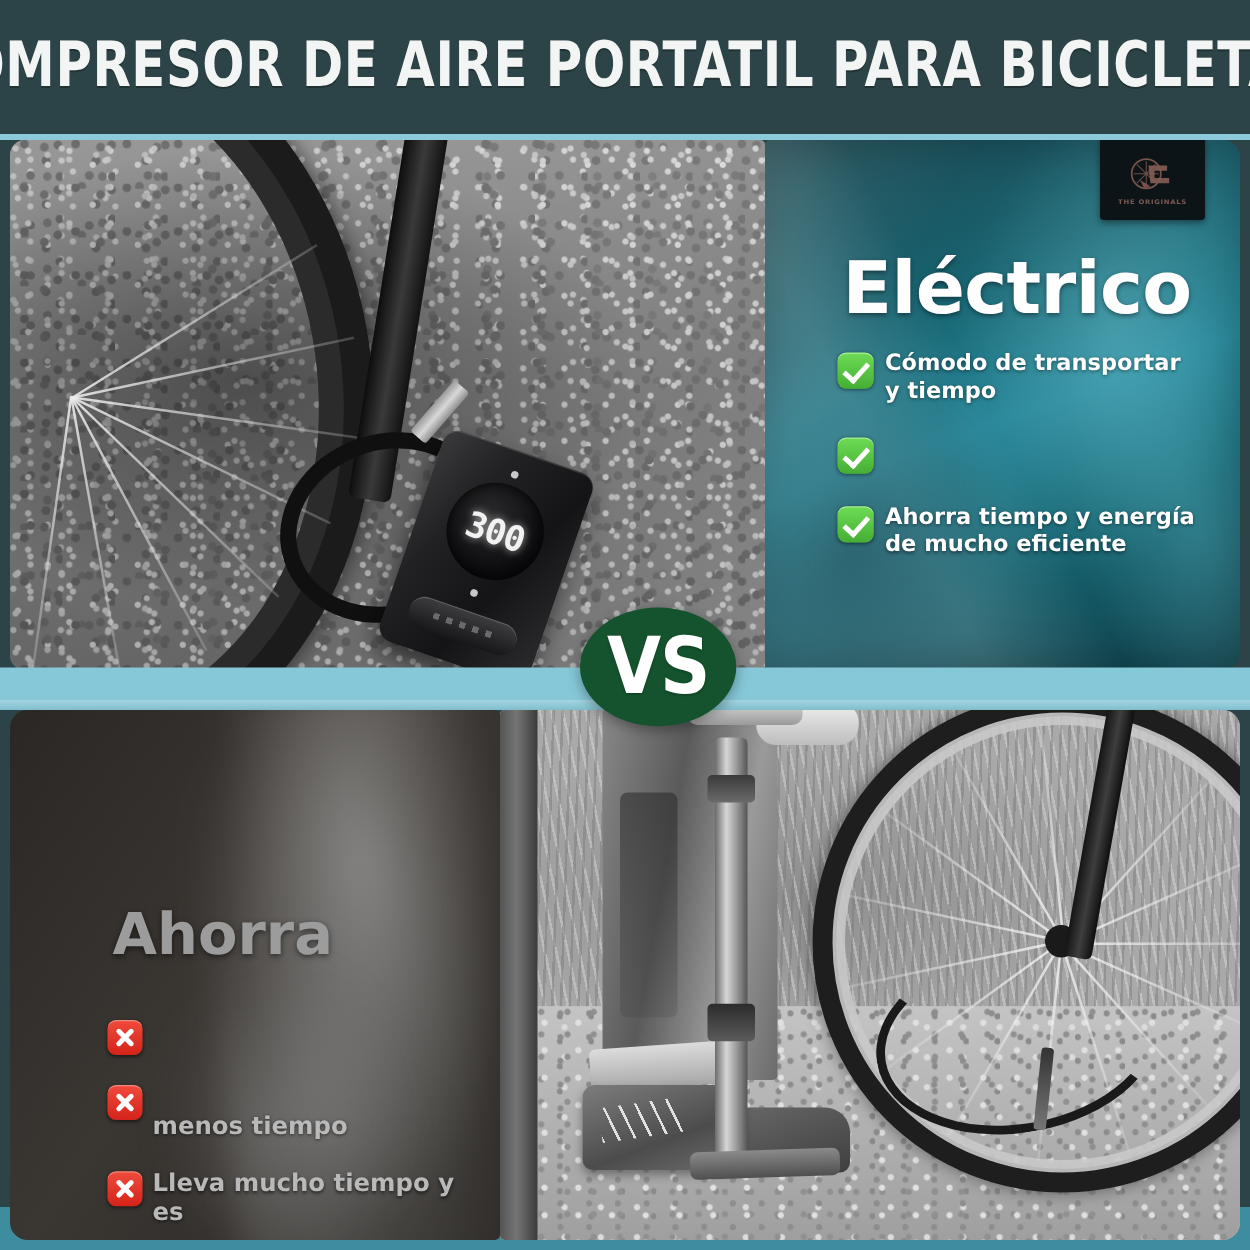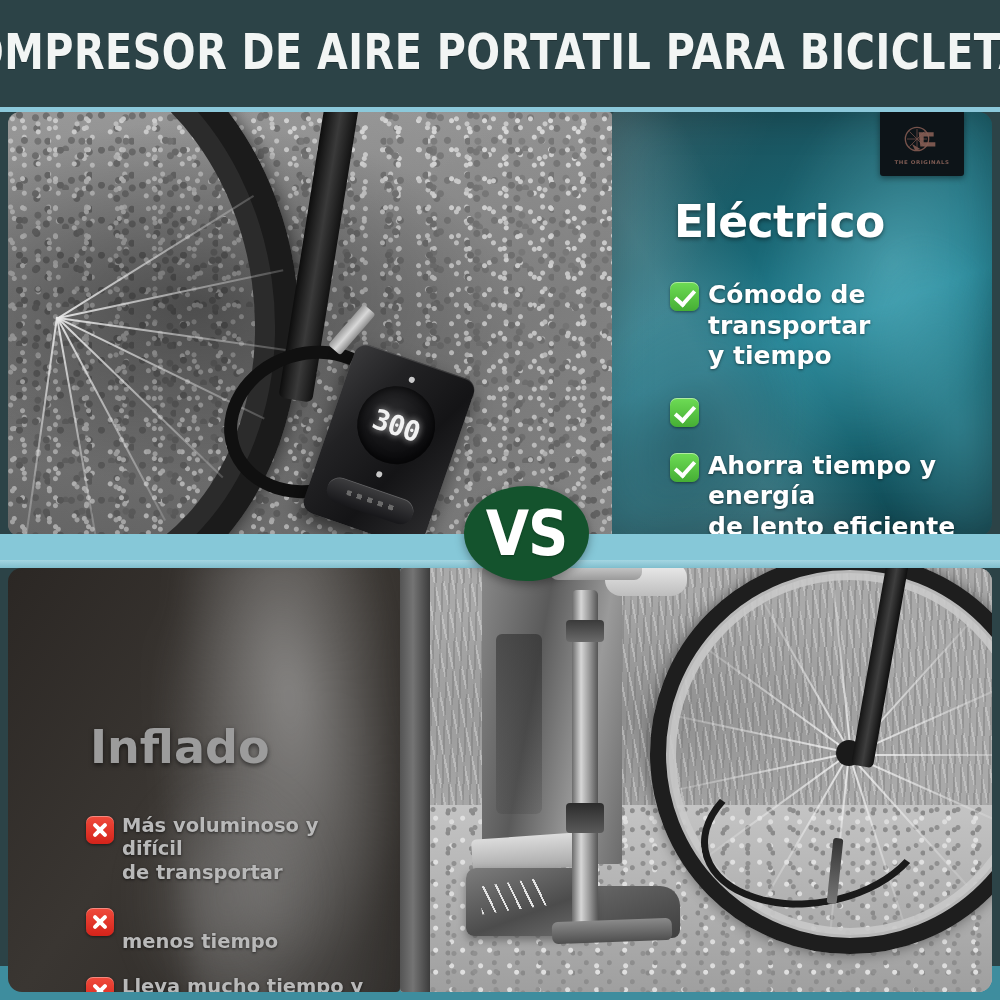--- a/index.html
+++ b/index.html
@@ -207,41 +207,41 @@
     margin-top:3px;
     font-size:5px; letter-spacing:0.5px; font-weight:bold;
     color:#7c5a52;
     font-family:"DejaVu Sans", sans-serif;
     white-space:nowrap;
     transform:scaleX(1.1);
   }
 
   .elec-title {
     position:absolute; left:62px; top:84px;
-    color:#ffffff; font-weight:bold; font-size:44px;
+    color:#ffffff; font-weight:bold; font-size:58px;
     font-family:"DejaVu Sans", sans-serif;
     letter-spacing:-0.5px;
     text-shadow:0 2px 4px rgba(0,0,0,0.45);
   }
 
   .bullets { position:absolute; left:58px; top:168px; width:310px; }
   .bullet { display:flex; align-items:flex-start; margin-bottom:24px; }
   .chk {
     flex:0 0 auto; width:29px; height:29px; border-radius:7px;
     background:linear-gradient(180deg,#6edc55,#45ae34);
     box-shadow:0 1px 3px rgba(0,0,0,0.45), inset 0 1px 0 rgba(255,255,255,0.45);
     position:relative; margin-right:9px; margin-top:2px;
   }
   .chk::after{
     content:""; position:absolute; left:9px; top:4px;
     width:8px; height:16px; border:solid #ffffff;
     border-width:0 4px 4px 0; transform:rotate(42deg);
   }
   .bullet-text {
-    color:#ffffff; font-weight:bold; font-size:25px; line-height:1.22;
+    color:#ffffff; font-weight:bold; font-size:18px; line-height:1.22;
     font-family:"DejaVu Sans", sans-serif;
     text-shadow:0 1px 3px rgba(0,0,0,0.5);
   }
 
   
   .manual-panel {
     left:8px; top:464px; width:392px; height:424px;
     border-radius:14px 4px 4px 14px;
     background:linear-gradient(125deg,#2b2724 0%, #3a3632 45%, #2a2724 100%);
   }
@@ -504,41 +504,37 @@
           <span>y tiempo</span>
         </span>
       </div>
       <div class="bullet">
         <span class="chk"></span>
       </div>
       <div class="bullet">
         <span class="chk"></span>
         <span class="bullet-text">
           <span>Ahorra tiempo y energía</span><br>
-          <span>de lento eficiente</span>
+          <span>de mucho eficiente</span>
         </span>
       </div>
     </div>
   </div>
 
   <div class="divider"></div>
 
   <div class="panel manual-panel">
     <div class="manual-smoke"></div>
     <div class="manual-smoke2"></div>
 
-    <div class="manual-title">Inflado</div>
+    <div class="manual-title">Ahorra</div>
 
     <div class="x-bullets">
       <div class="x-bullet">
         <span class="xmark"></span>
-        <span class="x-text">
-          <span>Más voluminoso y difícil</span><br>
-          <span>de transportar</span>
-        </span>
       </div>
       <div class="x-bullet">
         <span class="xmark"></span>
         <span class="x-text">
           <br>
           <span>menos tiempo</span>
         </span>
       </div>
       <div class="x-bullet">
         <span class="xmark"></span>

